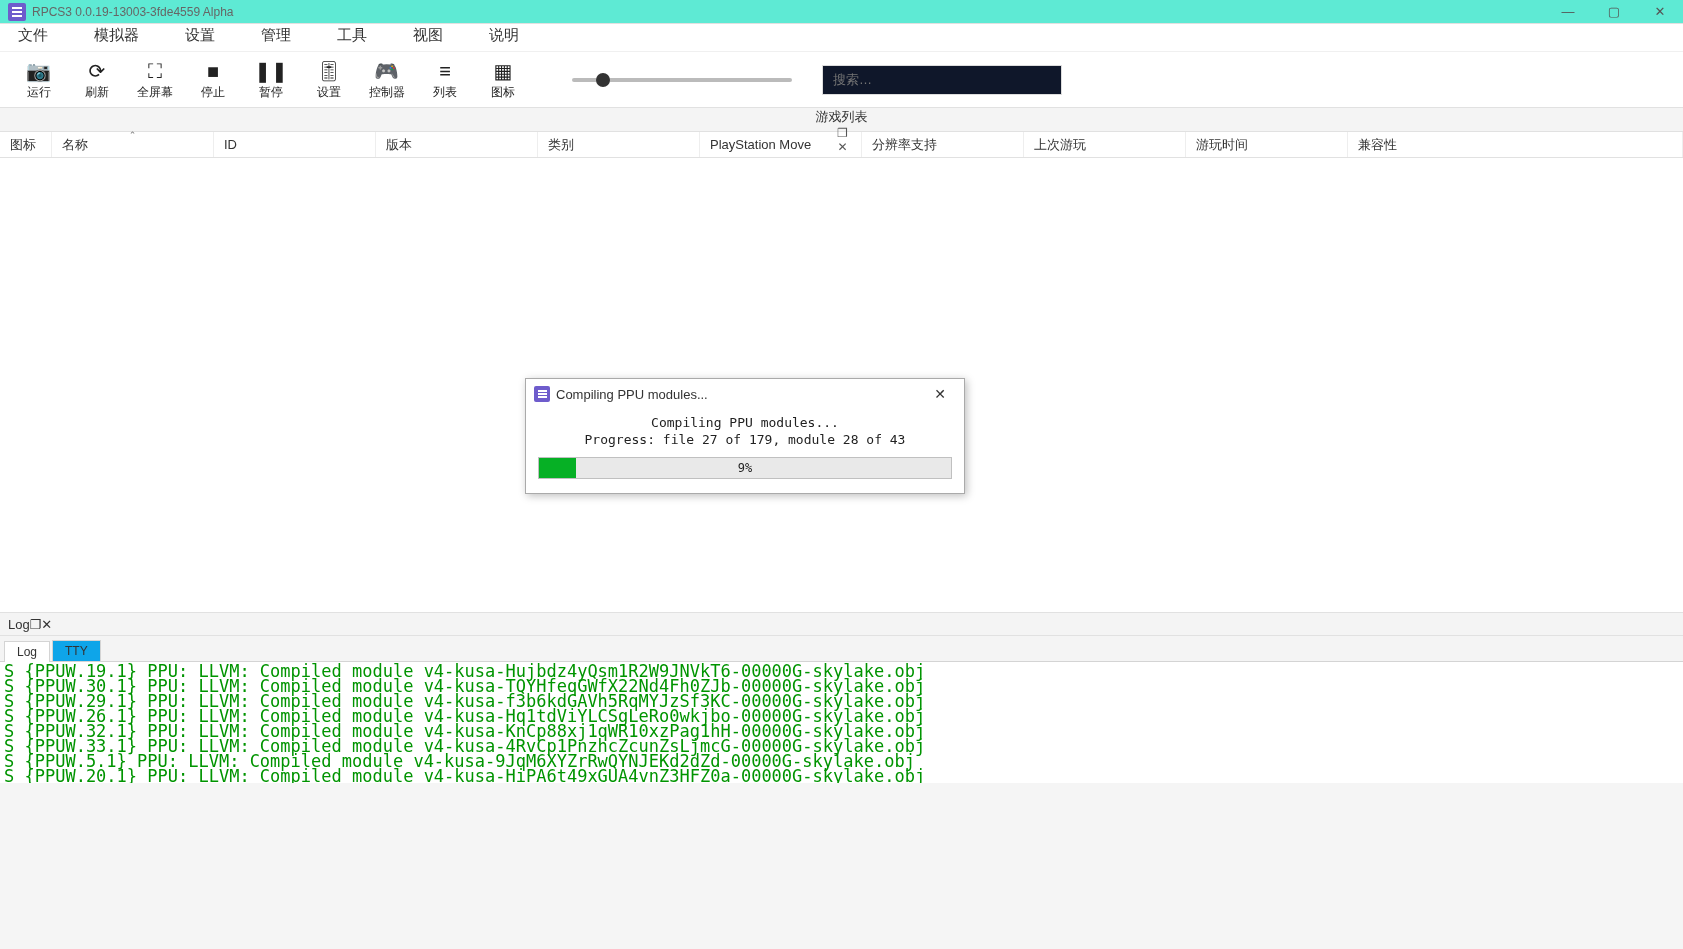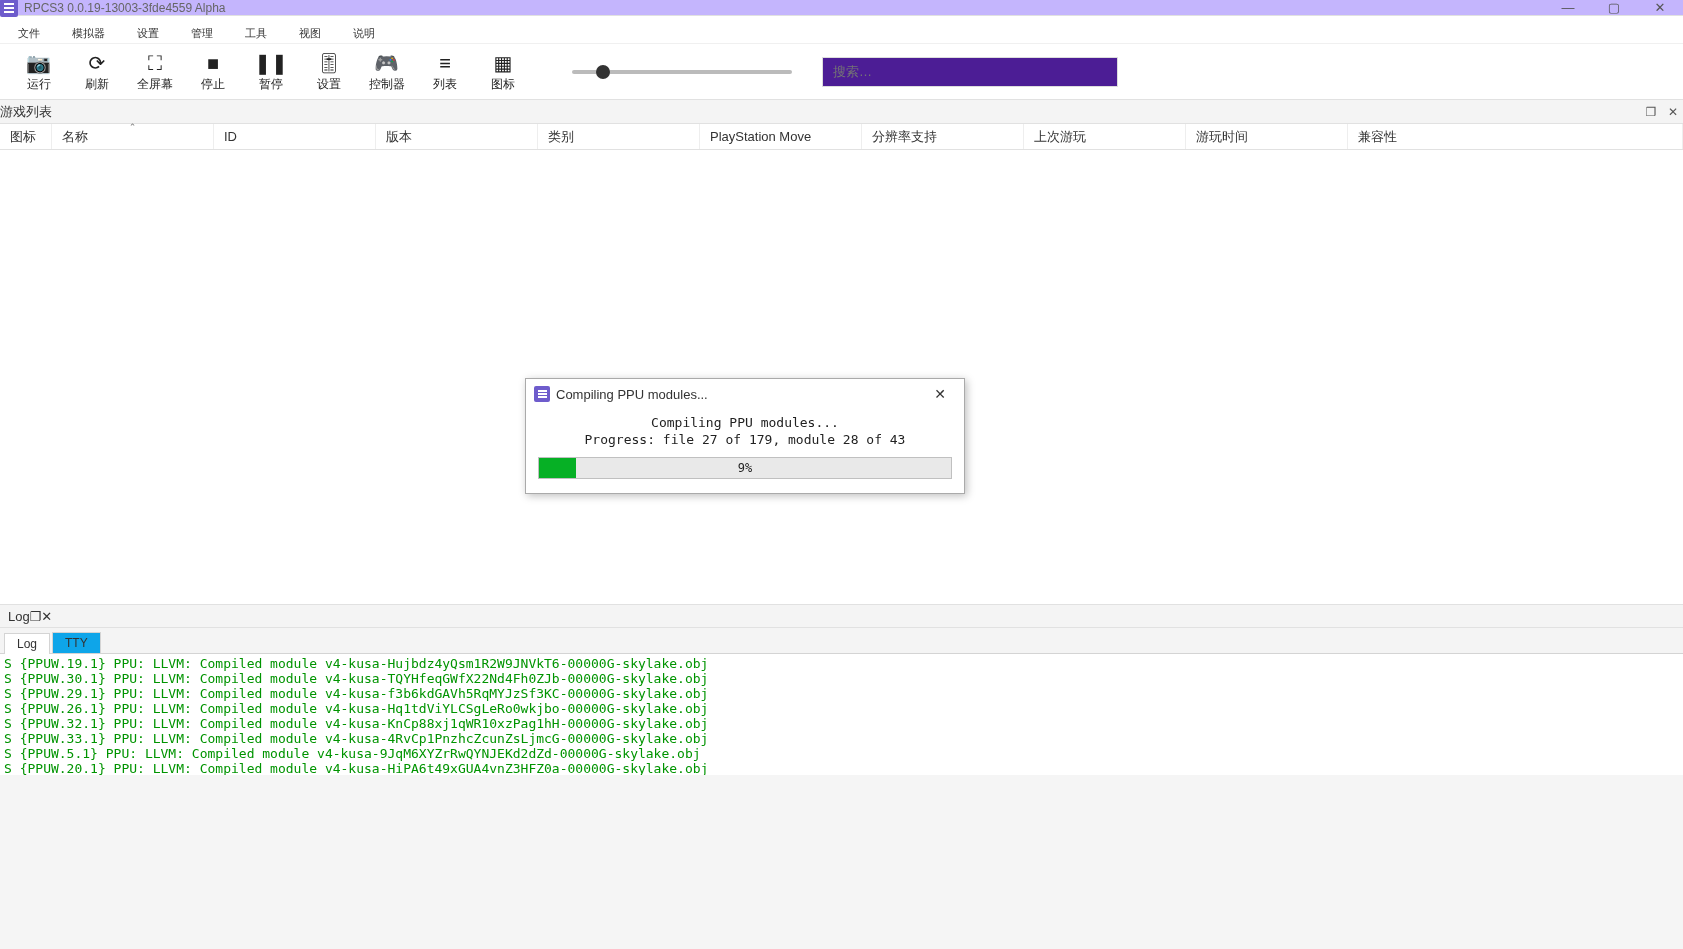--- a/index.html
+++ b/index.html
@@ -1,57 +1,57 @@
 <!DOCTYPE html>
 <html><head>
 <meta charset="utf-8">
 <style>
 * { margin: 0; padding: 0; box-sizing: border-box; }
 body { font-family: "Microsoft YaHei", Tahoma, Arial, sans-serif; background: #f5f5f5; width: 1683px; height: 949px; overflow: hidden; position: relative; }
 
-.titlebar { height: 16px; background: #c4b5fd; display: flex; align-items: center; padding-left: 0; border-bottom: 1px solid #e1e1e1; }
+.titlebar { height: 24px; background: #5eead4; display: flex; align-items: center; padding-left: 8px; border-bottom: 1px solid #e1e1e1; }
 .titlebar .app-icon { width: 18px; height: 18px; background: #6e5ccc; border-radius: 2px; display: flex; align-items: center; justify-content: center; margin-right: 6px; }
 .titlebar .app-icon::before { content: ""; display: block; width: 10px; height: 2px; background: #fff; box-shadow: 0 -4px 0 #fff, 0 4px 0 #fff; }
 .titlebar .title { font-size: 12px; color: #666; }
 .titlebar .spacer { flex: 1; }
 .titlebar .win-btn { width: 46px; height: 30px; display: flex; align-items: center; justify-content: center; color: #555; font-size: 13px; }
 
-.menubar { height: 28px; background: #fff; display: flex; align-items: flex-end; padding-left: 8px; gap: 12px; font-size: 11px; color: #333; border-bottom: 1px solid #f0f0f0; }
+.menubar { height: 28px; background: #fff; display: flex; align-items: flex-start; padding-left: 8px; gap: 26px; font-size: 15px; color: #333; border-bottom: 1px solid #f0f0f0; }
 .menubar .menu-item { padding: 2px 10px; }
 
 .toolbar { height: 56px; background: #fff; display: flex; align-items: center; padding: 2px 10px; gap: 0; border-bottom: 1px solid #e1e1e1; }
 .tool { display: flex; flex-direction: column; align-items: center; justify-content: center; width: 58px; height: 52px; font-size: 12px; color: #222; }
 .tool .icon { font-size: 20px; height: 26px; display: flex; align-items: center; justify-content: center; color: #222; }
 .tool .label { font-size: 12px; }
 
 .slider-wrap { margin-left: 40px; display: flex; align-items: center; width: 220px; }
 .slider-track { position: relative; width: 100%; height: 4px; background: #bbb; border-radius: 2px; }
 .slider-thumb { position: absolute; left: 14%; top: 50%; transform: translate(-50%,-50%); width: 14px; height: 14px; background: #333; border-radius: 50%; }
 
-.search-box { margin-left: 30px; width: 296px; height: 30px; background: #4c1d95; border: 1px solid #ddd; display: flex; align-items: center; padding: 0 10px; }
+.search-box { margin-left: 30px; width: 240px; height: 30px; background: #0f172a; border: 1px solid #ddd; display: flex; align-items: center; padding: 0 10px; }
 .search-box input { border: none; outline: none; width: 100%; font-size: 13px; color: #888; background: transparent; }
 
-.panel-header { height: 24px; background: #f4f4f4; border-bottom: 1px solid #e1e1e1; display: flex; align-items: center; padding: 0 0; font-size: 13px; color: #333; }
+.panel-header { height: 24px; background: #f4f4f4; border-bottom: 1px solid #e1e1e1; display: flex; align-items: center; padding: 0 12px; font-size: 13px; color: #333; flex-direction: column; }
 .panel-header .spacer { flex: 1; }
 .panel-header .hdr-btn { width: 20px; height: 20px; display: flex; align-items: center; justify-content: center; font-size: 12px; color: #555; margin-left: 2px; }
 
 .game-columns { height: 26px; background: #fff; border-bottom: 1px solid #e1e1e1; display: flex; font-size: 13px; color: #333; }
 .game-columns .col { display: flex; align-items: center; padding: 0 10px; border-right: 1px solid #eee; position: relative; }
 .game-columns .sort-ind { position: absolute; top: -2px; left: 50%; transform: translateX(-50%); font-size: 9px; color: #777; }
 .c-icon{width:52px} .c-name{width:162px} .c-id{width:162px} .c-ver{width:162px} .c-cat{width:162px} .c-psm{width:162px} .c-res{width:162px} .c-last{width:162px} .c-play{width:162px} .c-comp{flex:1}
 
 .game-area { height: 454px; background: #fff; }
 
 .log-panel-header { height: 24px; background: #f4f4f4; border-top: 1px solid #e1e1e1; border-bottom: 1px solid #e1e1e1; display: flex; align-items: center; padding: 0 8px; font-size: 13px; color: #333; }
 
 .log-tabs { height: 26px; background: #f4f4f4; display: flex; align-items: flex-end; padding-left: 4px; gap: 2px; border-bottom: 1px solid #d4d4d4; }
 .log-tab { padding: 3px 12px; font-size: 12px; background: #0ea5e9; border: 1px solid #d4d4d4; border-bottom: none; color: #333; }
 .log-tab.active { background: #fff; position: relative; top: 1px; }
 
-.log-body { height: 121px; background: #fff; overflow-y: scroll; overflow-x: hidden; font-family: "NSimSun", "SimSun", monospace; font-size: 13px; line-height: 15px; padding: 2px 4px; color: #009400; }
+.log-body { height: 121px; background: #fff; overflow-y: scroll; overflow-x: hidden; font-family: "NSimSun", "SimSun", monospace; font-size: 17px; line-height: 15px; padding: 2px 4px; color: #009400; }
 .log-body .line { white-space: pre; }
 
 .modal { position: absolute; left: 525px; top: 330px; width: 440px; background: #fff; border: 1px solid #aaa; box-shadow: 2px 2px 8px rgba(0,0,0,0.25); margin-top: 48px; }
 .modal .m-title { height: 30px; display: flex; align-items: center; padding: 0 8px; font-size: 13px; color: #333; }
 .modal .m-title .m-icon { width: 16px; height: 16px; background: #6e5ccc; border-radius: 2px; margin-right: 6px; display: flex; align-items: center; justify-content: center; }
 .modal .m-title .m-icon::before { content: ""; display: block; width: 9px; height: 2px; background: #fff; box-shadow: 0 -3px 0 #fff, 0 3px 0 #fff; }
 .modal .m-title .spacer { flex: 1; }
 .modal .m-close { width: 32px; height: 26px; display: flex; align-items: center; justify-content: center; font-size: 14px; color: #333; }
 .modal .m-body { padding: 6px 12px 14px; text-align: center; font-family: "NSimSun","SimSun",monospace; font-size: 13px; color: #222; }
 .modal .m-body .line1 { margin-bottom: 2px; }

